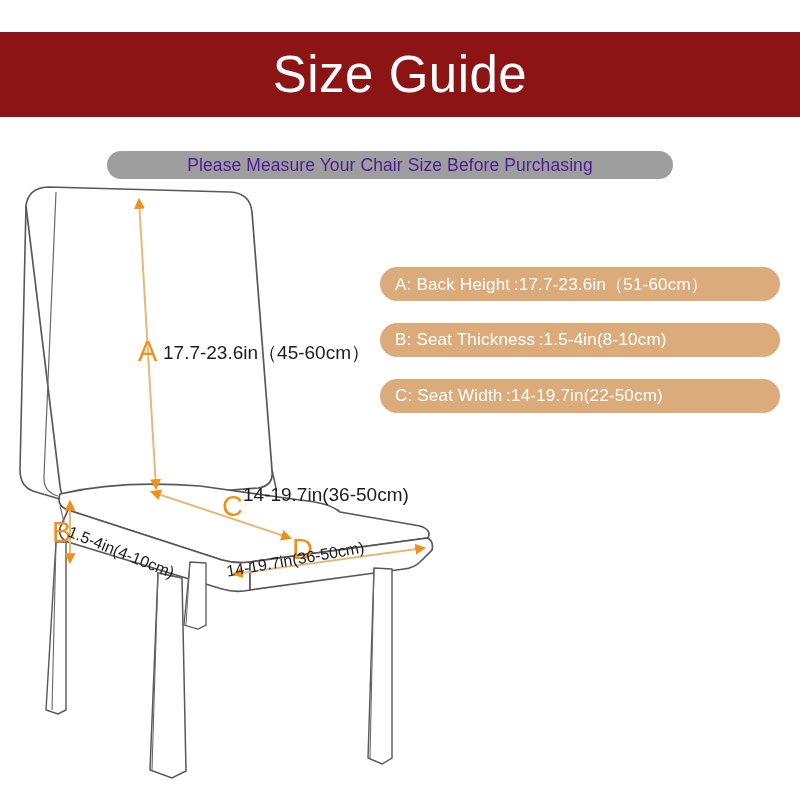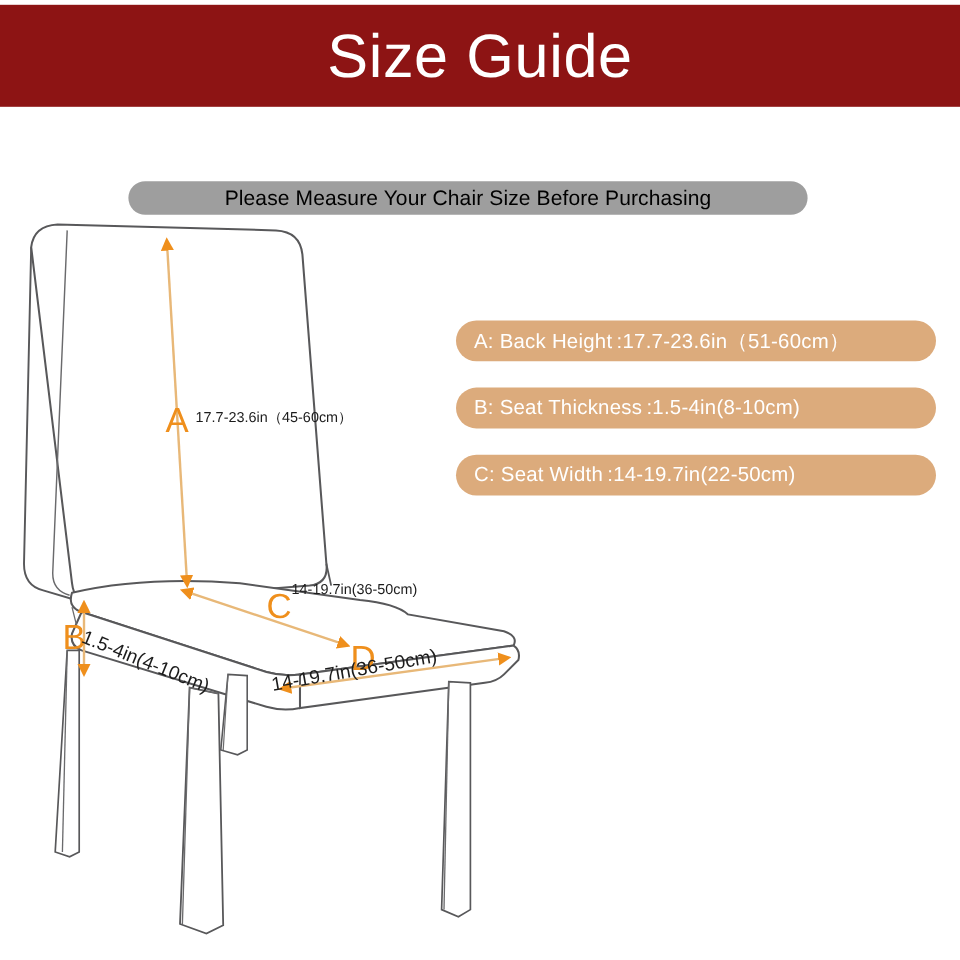--- a/index.html
+++ b/index.html
@@ -13,21 +13,21 @@
     position: relative;
     overflow: hidden;
     font-family: "Liberation Sans", sans-serif;
     color: #1a1a1a;
   }
 
   
   #header-banner {
     position: absolute;
     left: 0;
-    top: 4px;
+    top: 32px;
     width: 800px;
     height: 85px;
     background: #8d1414;
     display: flex;
     align-items: center;
     justify-content: center;
   }
   #header-title {
     color: #ffffff;
     font-size: 51px;
@@ -44,21 +44,21 @@
     top: 151px;
     width: 566px;
     height: 28px;
     background: #9e9e9e;
     border-radius: 14px;
     display: flex;
     align-items: center;
     justify-content: center;
   }
   #subtitle-text {
-    color: #000000;
+    color: #4c1d95;
     font-size: 17.5px;
     font-weight: 400;
     white-space: nowrap;
     letter-spacing: 0.1px;
   }
 
   
   #legend {
     position: absolute;
     left: 380px;
@@ -90,21 +90,21 @@
     position: absolute;
     left: 0;
     top: 170px;
     width: 460px;
     height: 610px;
   }
 
   
   .dim-text {
     position: absolute;
-    font-size: 12px;
+    font-size: 19px;
     color: #1c1c1c;
     white-space: nowrap;
     font-family: "Liberation Sans", sans-serif;
   }
   .dim-letter {
     position: absolute;
     color: #ef8f1c;
     font-size: 29px;
     font-weight: 400;
     line-height: 1;

